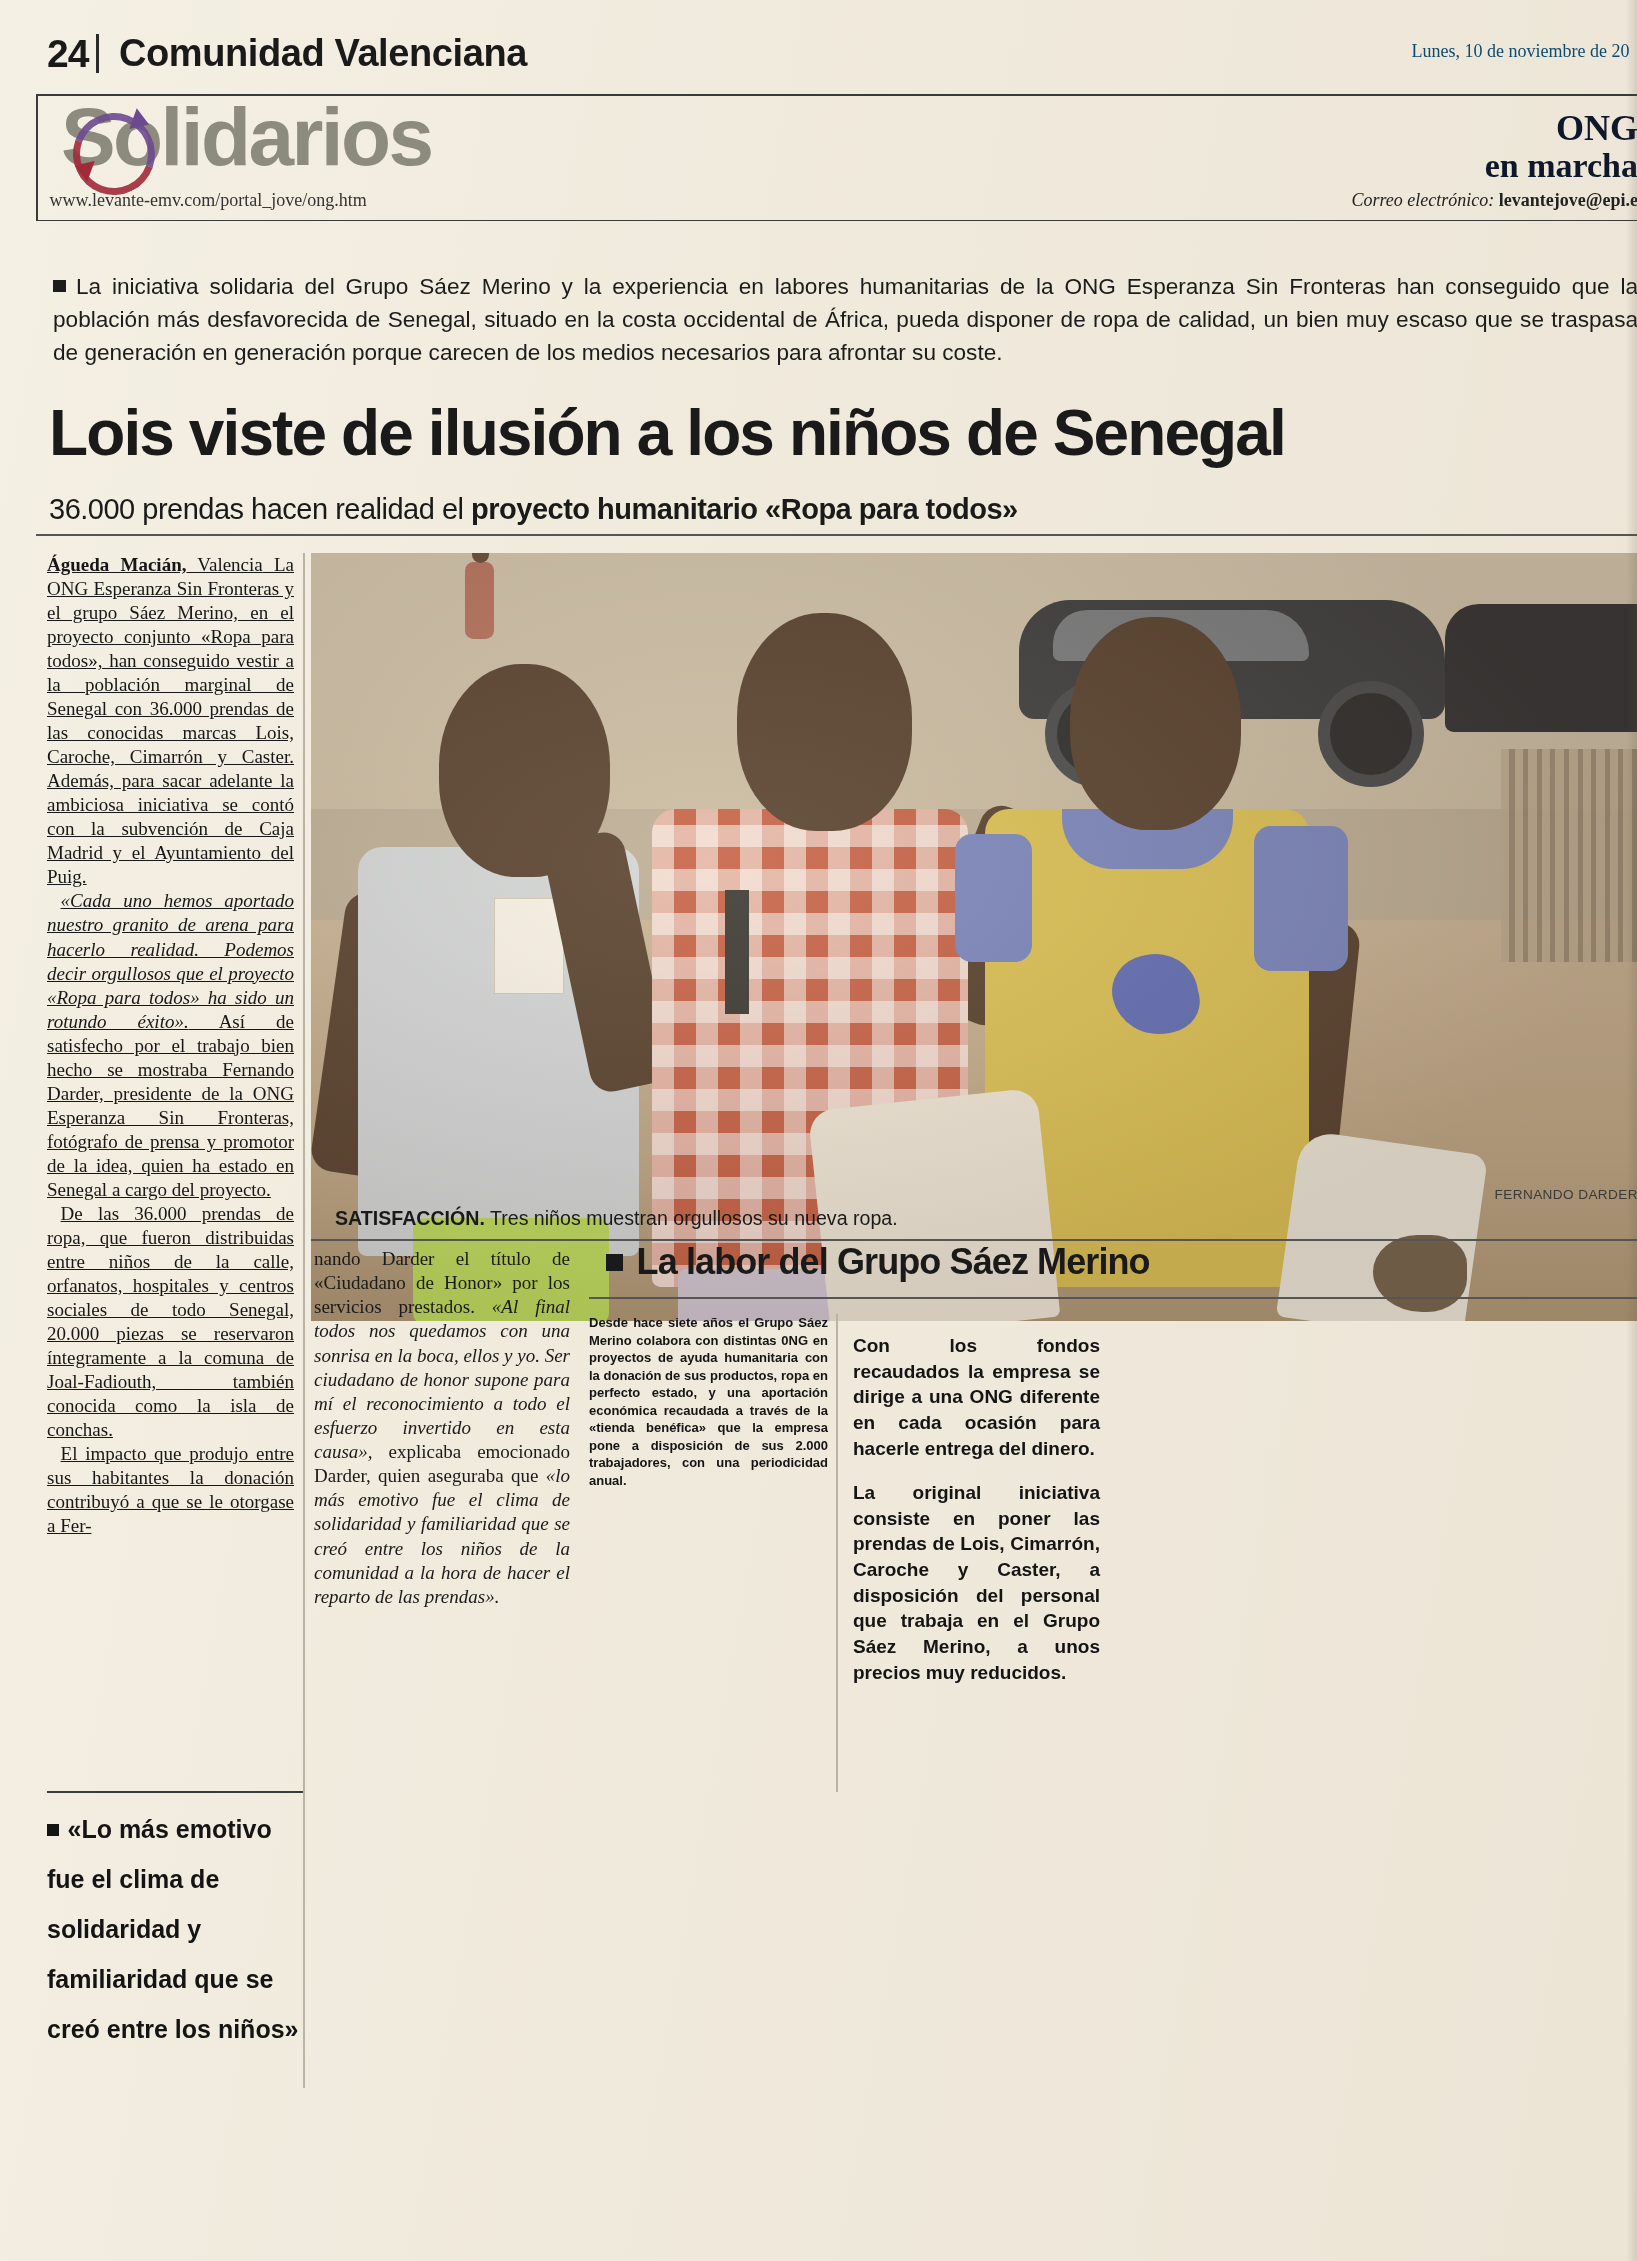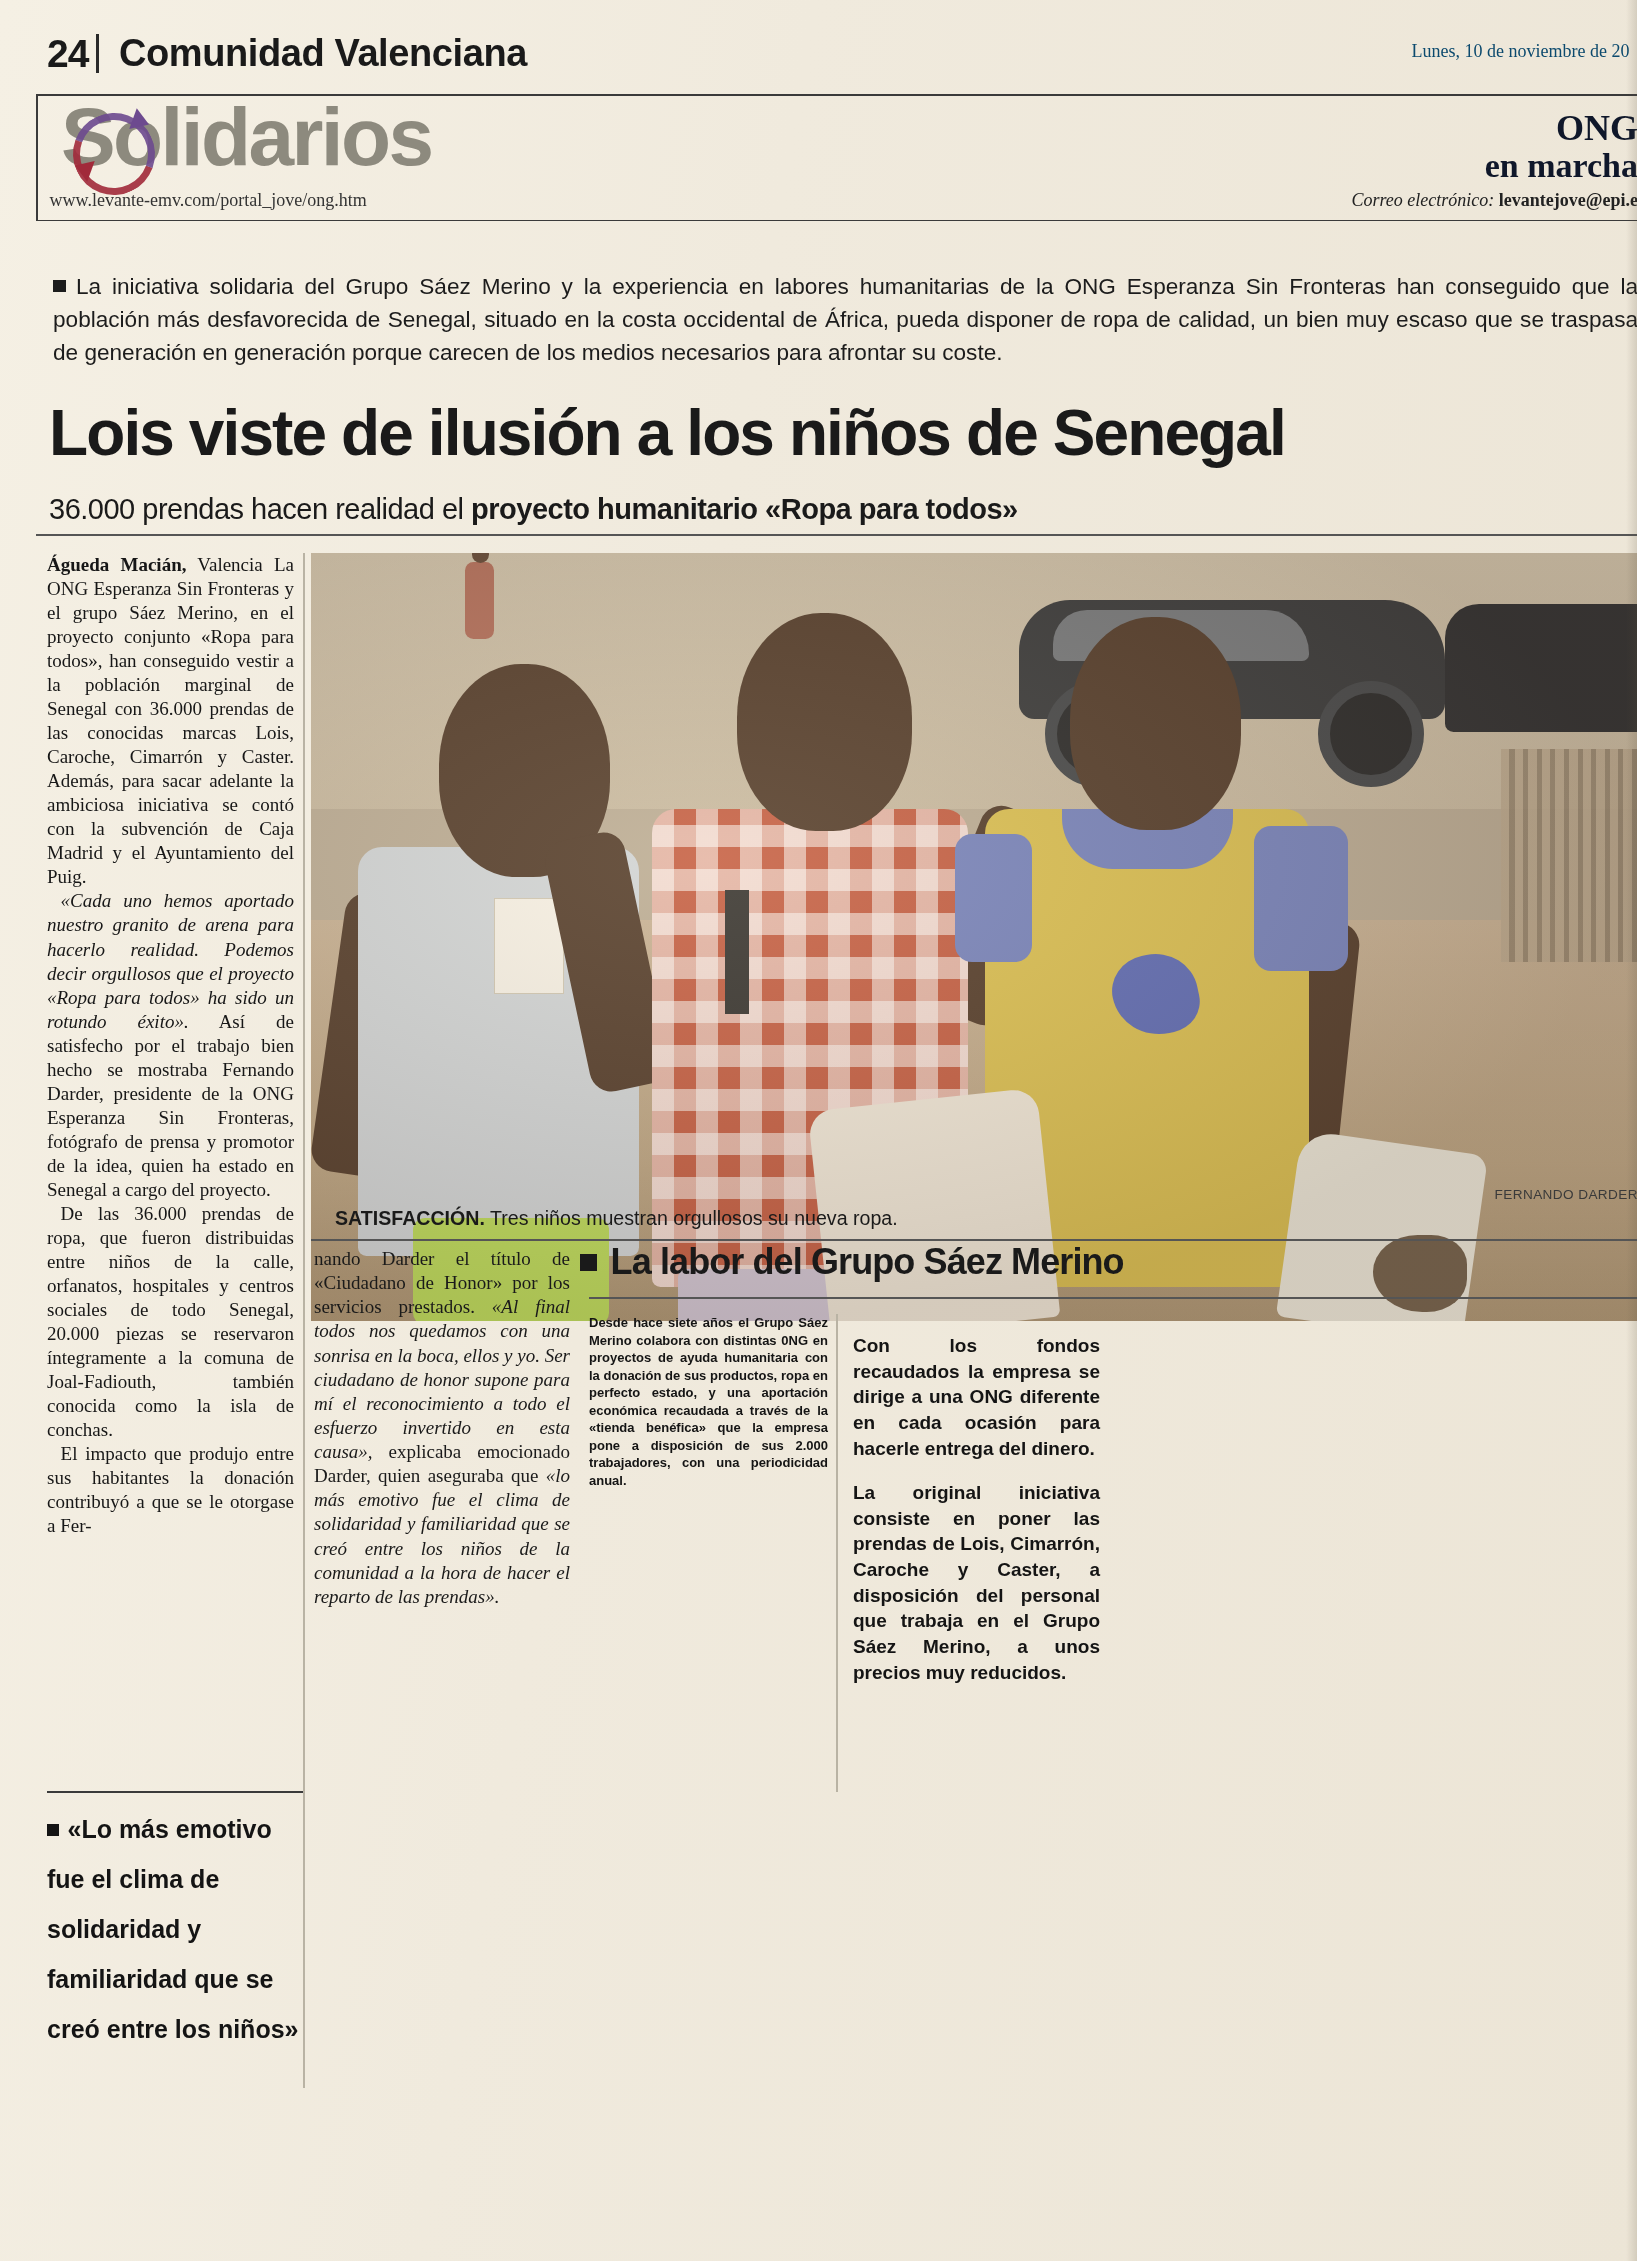--- a/index.html
+++ b/index.html
@@ -135,21 +135,21 @@
     position:absolute;left:36px;top:534px;right:0;height:1.7px;background:#555;
   }
 
   
   .col1{
     position:absolute;left:47px;top:553px;width:247px;
     font-family:"Liberation Serif", serif;
     font-size:19px;line-height:1.265;text-align:justify;
     color:#171717;
   }
-  .col1 p{margin:0 0 0 0;text-indent:0;}
+  .col1 p{margin:0 0 0 0;text-indent:0;text-decoration:underline;}
   .col1 p + p{text-indent:13.6px;}
   .byline b{font-weight:bold;}
   .col1 .ital{font-style:italic;}
 
   
   .pullquote{
     position:absolute;left:47px;top:1804px;width:256px;
     font-family:"Liberation Sans", sans-serif;
     font-weight:bold;font-size:25px;line-height:2.0;
     color:#141414;
@@ -235,21 +235,21 @@
   .rule-col1{position:absolute;left:303px;top:553px;width:1.7px;height:1535px;background:#b9b3a4;}
 
   
   .col2{
     position:absolute;left:314px;top:1247px;width:256px;
     font-family:"Liberation Serif", serif;font-size:19px;line-height:1.27;text-align:justify;
   }
   .col2 .ital{font-style:italic;}
 
   .boxhead{
-    position:absolute;left:580px;top:1241px;right:0;
+    position:absolute;left:606px;top:1241px;right:0;
     font-family:"Liberation Sans", sans-serif;font-weight:bold;font-size:36px;
     letter-spacing:-0.9px;white-space:nowrap;
   }
   .boxhead .sq{display:inline-block;width:17px;height:17px;background:#1a1a1a;margin-right:13.6px;vertical-align:3.4px;}
 
   .rule-box{position:absolute;left:589px;top:1297px;right:0;height:1.7px;background:#555;}
 
   .col3{
     position:absolute;left:589px;top:1314px;width:239px;
     font-family:"Liberation Sans", sans-serif;font-weight:bold;font-size:13px;line-height:1.35;

